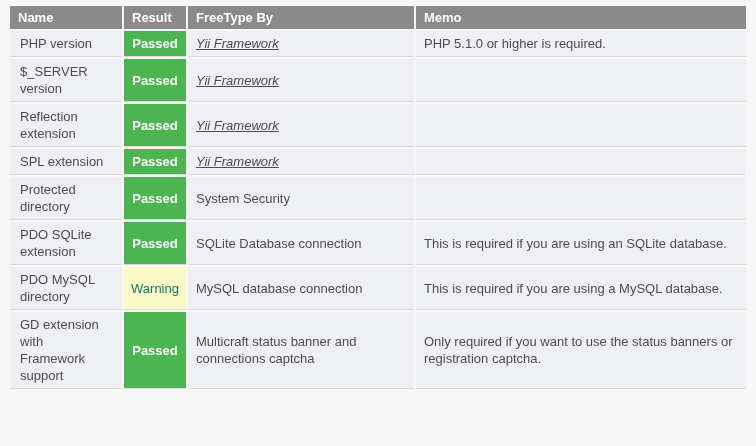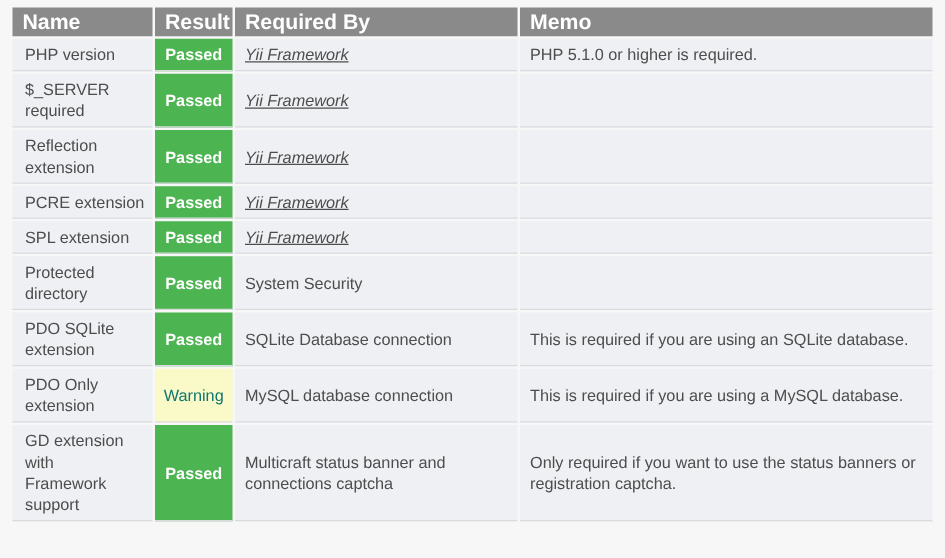--- a/index.html
+++ b/index.html
@@ -22,21 +22,21 @@
   col.c-reqby { width: 226px; }
   col.c-memo { width: auto; }
 
   th {
     background: var(--header-bg, #8a8a8a);
     color: #ffffff;
     font-weight: bold;
     text-align: left;
     padding: 4px 8px;
     line-height: 15px;
-    font-size: 17px;
+    font-size: 13px;
   }
 
   td {
     background: var(--row-bg, #eef0f3);
     border-bottom: 1px solid var(--line, #d9dbdf);
     padding: 4px 8px;
     line-height: 17px;
     vertical-align: middle;
   }
   td.name-cell {
@@ -74,60 +74,52 @@
   <colgroup>
     <col class="c-name">
       <col class="c-result">
       <col class="c-reqby">
       <col class="c-memo">
   </colgroup>
   <thead>
     <tr>
       <th>Name</th>
       <th>Result</th>
-      <th>Required By</th>
+      <th>FreeType By</th>
       <th>Memo</th>
     </tr>
   </thead>
   <tbody id="req-body">
   <tr>
     <td class="name-cell">PHP version</td>
     <td class="result-cell passed">Passed</td>
     <td class="reqby-cell">
       <span class="link">Yii Framework</span>
     </td>
     <td class="memo-cell">PHP 5.1.0 or higher is required.</td>
   </tr>
 
   <tr>
-    <td class="name-cell">$_SERVER required</td>
+    <td class="name-cell">$_SERVER version</td>
     <td class="result-cell passed">Passed</td>
     <td class="reqby-cell">
       <span class="link">Yii Framework</span>
     </td>
     <td class="memo-cell"></td>
   </tr>
 
   <tr>
     <td class="name-cell">Reflection extension</td>
     <td class="result-cell passed">Passed</td>
     <td class="reqby-cell">
       <span class="link">Yii Framework</span>
     </td>
     <td class="memo-cell"></td>
   </tr>
 
-  <tr>
-    <td class="name-cell">PCRE extension</td>
-    <td class="result-cell passed">Passed</td>
-    <td class="reqby-cell">
-      <span class="link">Yii Framework</span>
-    </td>
-    <td class="memo-cell"></td>
-  </tr>
 
   <tr>
     <td class="name-cell">SPL extension</td>
     <td class="result-cell passed">Passed</td>
     <td class="reqby-cell">
       <span class="link">Yii Framework</span>
     </td>
     <td class="memo-cell"></td>
   </tr>
 
@@ -144,21 +136,21 @@
   <tr>
     <td class="name-cell">PDO SQLite extension</td>
     <td class="result-cell passed">Passed</td>
     <td class="reqby-cell">
       <span>SQLite Database connection</span>
     </td>
     <td class="memo-cell">This is required if you are using an SQLite database.</td>
   </tr>
 
   <tr>
-    <td class="name-cell">PDO Only extension</td>
+    <td class="name-cell">PDO MySQL directory</td>
     <td class="result-cell warning">Warning</td>
     <td class="reqby-cell">
       <span>MySQL database connection</span>
     </td>
     <td class="memo-cell">This is required if you are using a MySQL database.</td>
   </tr>
 
   <tr>
     <td class="name-cell">GD extension
 with

